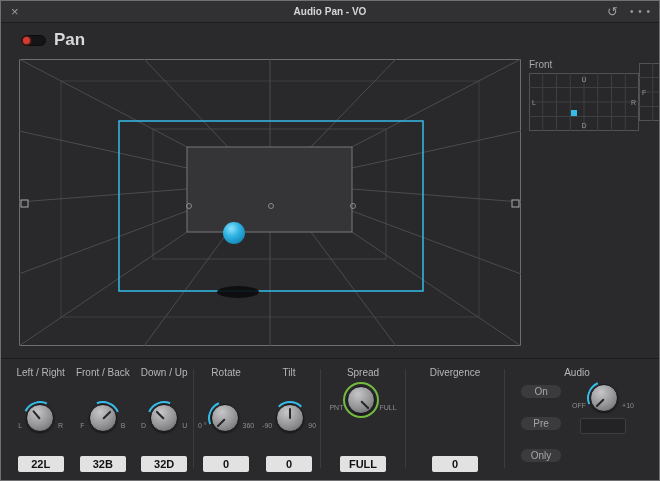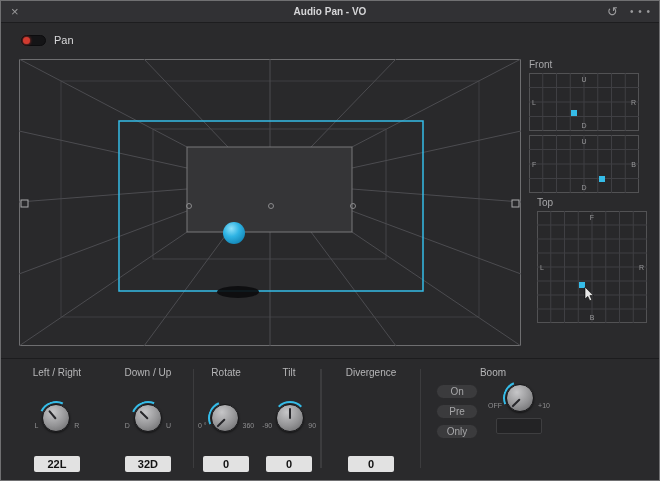--- a/index.html
+++ b/index.html
@@ -11,26 +11,26 @@
   .tb-close { position:absolute; left:10px; color:#9a9a9c; font-size:13px; line-height:1; cursor:pointer; }
   .tb-title { flex:1; text-align:center; color:#d6d6d8; font-size:10px; font-weight:bold; }
   .tb-right { position:absolute; right:8px; display:flex; gap:12px; align-items:center; }
   .tb-reset { color:#9a9a9c; font-size:13px; }
   .tb-menu { color:#9a9a9c; font-size:10px; letter-spacing:1px; }
 
   
   .pan-row { display:flex; align-items:center; gap:8px; margin:10px 0 0 20px; height:14px; flex:0 0 auto; }
   .toggle { width:25px; height:11px; background:#141416; border-radius:6px; border:1px solid #0c0c0e; position:relative; cursor:pointer; }
   .toggle .dot { position:absolute; left:1px; top:1px; width:7px; height:7px; border-radius:50%; background:#d23b30; box-shadow:0 0 3px #d23b30; }
-  .pan-label { color:#d8d8da; font-size:11px; }
+  .pan-label { color:#d8d8da; font-size:17px;font-weight:bold; }
 
   
   .main { display:flex; margin-top:12px; padding:0 22px 0 18px; flex:0 0 auto; }
   .view3d { width:502px; height:287px; flex:0 0 auto; }
-  .minis { width:110px; margin-left:8px; display:flex; flex-direction:column; }
+  .minis { width:110px; margin-left:8px; display:flex; flex-direction:row; }
   .mini-title { color:#a8a8aa; font-size:10px; height:12px; margin-bottom:2px; }
   .mini-gap { margin-top:18px;padding-left:8px; }
   .mini-panel { line-height:0; }
   .mini-panel + .mini-title, .mini-title { margin-top:0; }
   .mini + .mini { margin-top:4px; }
 
   
   .hdiv { height:1px; background:#1c1c1e; margin-top:12px; flex:0 0 auto; }
   .bottom { flex:1; display:flex; padding:6px 0 8px 10px; }
   .vdiv { width:1px; background:#3c3c3e; margin:4px 0; }
@@ -58,21 +58,21 @@
   .knob .ring { position:absolute; inset:-5px; border-radius:50%; border:2px solid #74b93f; }
 
   .pill { display:inline-block; width:42px; height:15px; line-height:14px; text-align:center; background:#3b3b3d; border:1px solid #2a2a2c;
     border-radius:8px; color:#a6a6a8; font-size:10px; cursor:pointer; }
 
   .divrow { display:flex; align-items:flex-start; gap:8px; margin-top:6px; }
   .divrow .pill { margin-top:8px; }
   .kcol { display:flex; flex-direction:column; align-items:center; }
   .kcol .kval { margin-top:6px; }
   .boomrow { display:flex; gap:10px; margin-top:4px; align-items:flex-start; }
-  .boombtns { display:flex; flex-direction:column; gap:5px; padding-top:2px; }
+  .boombtns { display:flex; flex-direction:column; gap:17px; padding-top:2px; }
   .sec3 .kval { margin-top:6px; }
   text { font-family:"Liberation Sans", sans-serif; }
 </style>
 </head>
 <body>
 
 <div class="window">
 
   <div class="titlebar">
     <span class="tb-close">×</span>
@@ -230,20 +230,31 @@
         <div class="krow">
           <span class="kmin">L</span>
           <div class="knob" style="--angle: -40deg; --arc: -20deg;">
               <div class="arc"></div>
             </div>
           <span class="kmax">R</span>
         </div>
         <div class="kval">22L</div>
       </div>
       <div class="kgroup">
+        <div class="klabel">Front / Back</div>
+        <div class="krow">
+          <span class="kmin">F</span>
+          <div class="knob" style="--angle: 45deg; --arc: 22.5deg;">
+              <div class="arc"></div>
+            </div>
+          <span class="kmax">B</span>
+        </div>
+        <div class="kval">32B</div>
+      </div>
+      <div class="kgroup">
         <div class="klabel">Down / Up</div>
         <div class="krow">
           <span class="kmin">D</span>
           <div class="knob" style="--angle: -45deg; --arc: -22.5deg;">
               <div class="arc"></div>
             </div>
           <span class="kmax">U</span>
         </div>
         <div class="kval">32D</div>
       </div>
@@ -271,32 +282,43 @@
               <div class="arc"></div>
             </div>
           <span class="kmax">90</span>
         </div>
         <div class="kval">0</div>
       </div>
     </div>
 
     <div class="vdiv"></div>
 
+    <div class="sec sec3">
+      <div class="seclabel">Spread</div>
+      <div class="krow" style="margin-top:8px;">
+        <span class="kmin">PNT</span>
+        <div class="knob" style="--angle: 135deg; --arc: 67.5deg;">
+            <div class="ring"></div>
+          </div>
+        <span class="kmax">FULL</span>
+      </div>
+      <div class="kval" style="margin-top:auto;">FULL</div>
+    </div>
 
     <div class="vdiv"></div>
 
     <div class="sec sec4">
       <div class="seclabel">Divergence</div>
       <div class="kval" style="margin-top:auto;">0</div>
     </div>
 
     <div class="vdiv"></div>
 
     <div class="sec sec5">
-      <div class="seclabel">Boom</div>
+      <div class="seclabel">Audio</div>
       <div class="boomrow">
         <div class="boombtns">
           <span class="pill">On</span>
           <span class="pill">Pre</span>
           <span class="pill">Only</span>
         </div>
         <div class="kcol">
           <div class="krow">
             <span class="kmin">OFF</span>
             <div class="knob" style="--angle: -135deg; --arc: -67.5deg;">

